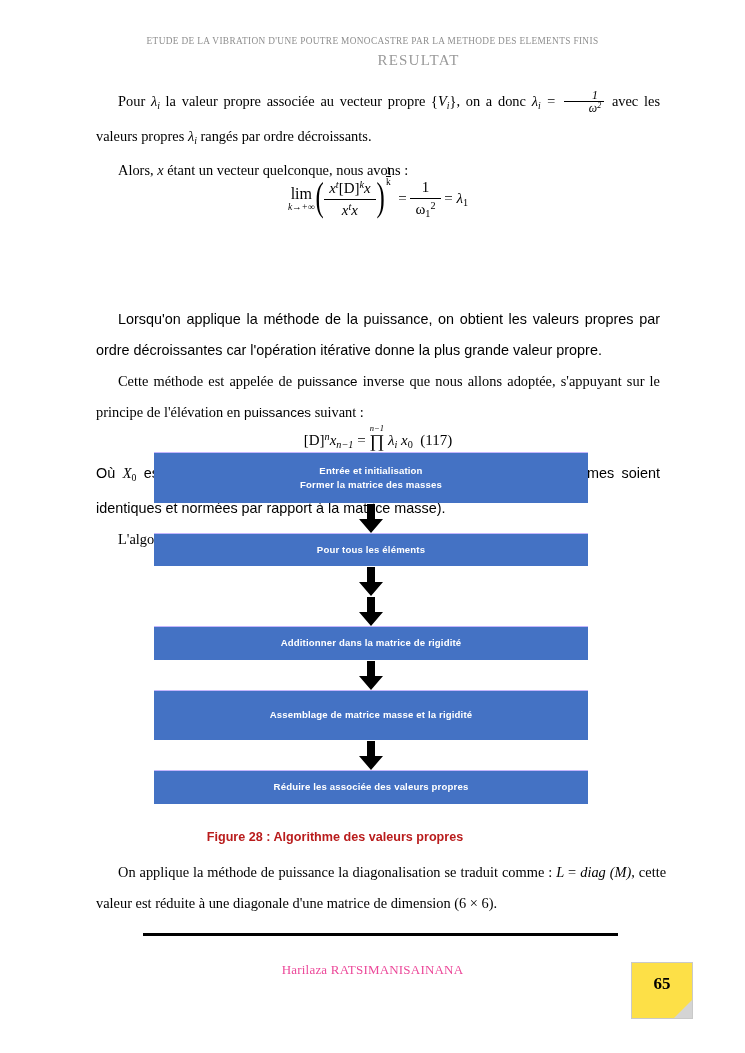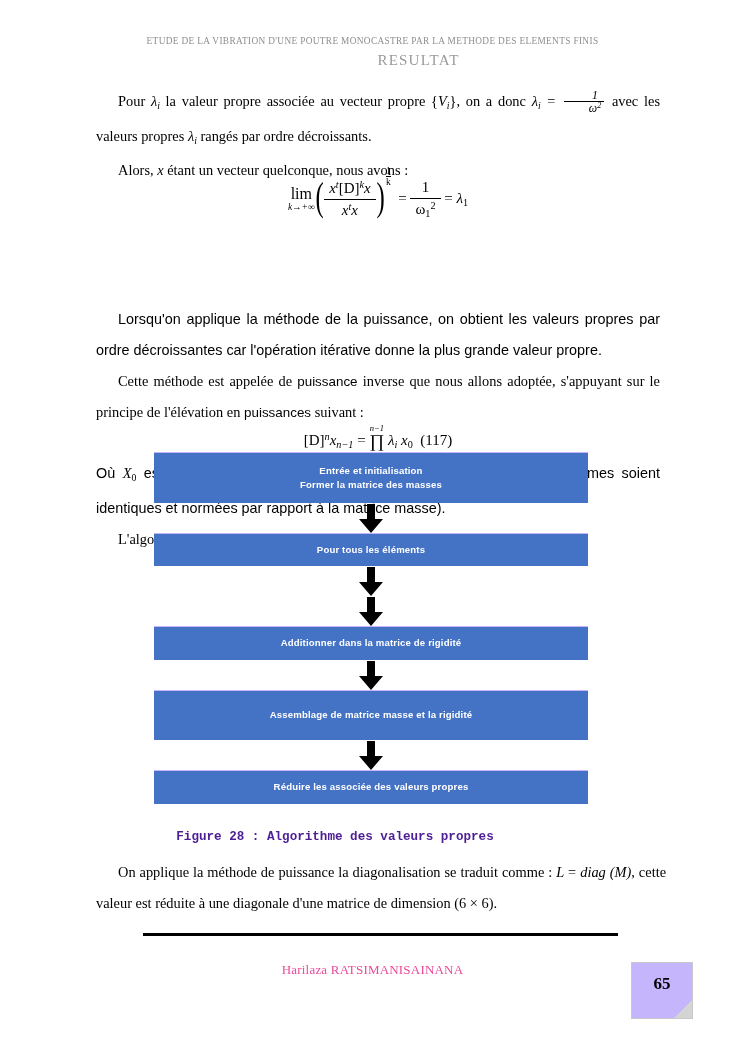--- a/index.html
+++ b/index.html
@@ -207,24 +207,24 @@
     height: 29px;
     display: block;
   }
 
   .fig-caption {
     position: absolute;
     top: 830px;
     left: 0;
     width: 670px;
     text-align: center;
-    font-family: Liberation Mono, monospace;
+    font-family: Liberation Sans, sans-serif;
     font-weight: bold;
     font-size: 12.6px;
-    color: #4c1d95;
+    color: #b91c1c;
   }
 
   
   .closing {
     position: absolute;
     top: 857px;
     left: 96px;
     width: 570px;
   }
 
@@ -248,21 +248,21 @@
     color: #ec4899;
     letter-spacing: 0.2px;
   }
   .page-num-box {
     position: absolute;
     left: 631px;
     top: 962px;
     width: 62px;
     height: 57px;
     border: 1px solid #c9c9c9;
-    background: #c4b5fd;
+    background: #fde047;
     box-sizing: border-box;
   }
   .page-num-box .pnum {
     position: absolute;
     top: 11px;
     left: 0;
     width: 100%;
     text-align: center;
     font-family: "Liberation Serif", serif;
     font-weight: bold;

